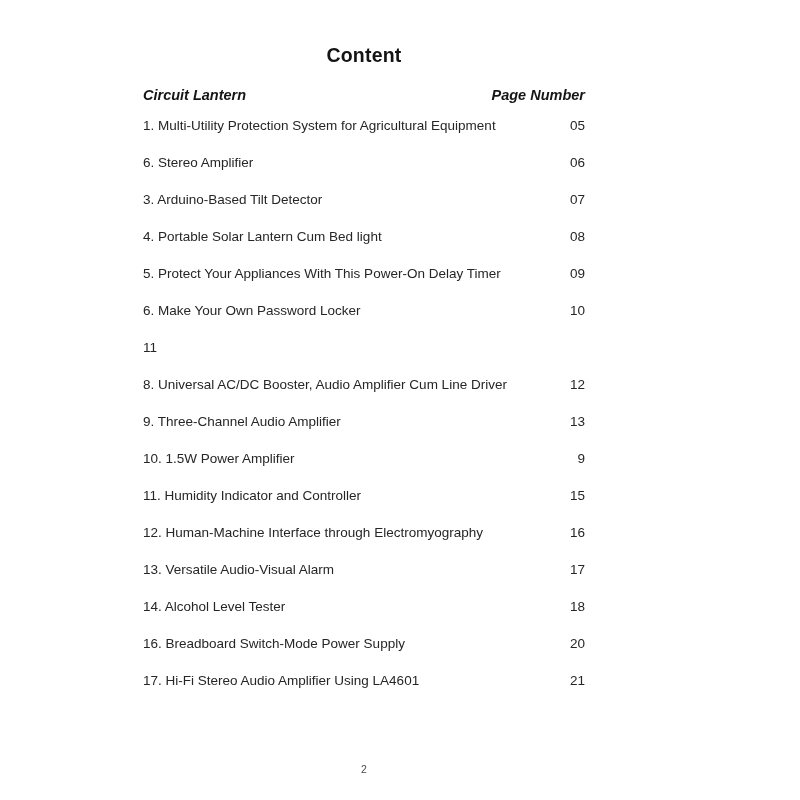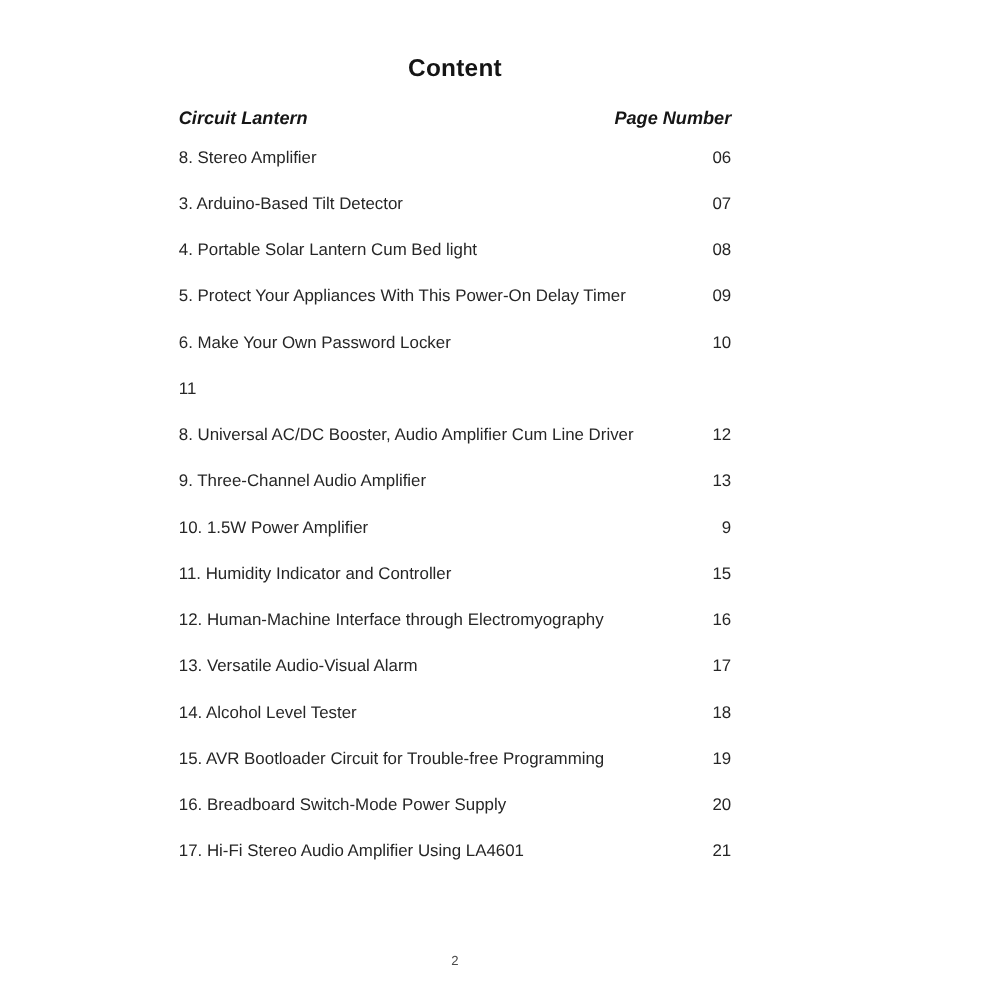--- a/index.html
+++ b/index.html
@@ -76,23 +76,27 @@
 <div class="page">
 
   <h1 class="doc-title">Content</h1>
 
   <div class="col-headers">
     <span class="col-left">Circuit Lantern</span>
     <span class="col-right">Page Number</span>
   </div>
 
   <div class="toc-list">
+    <div class="toc-row">
+      <span class="entry-label">1. Multi-Utility Protection System for Agricultural Equipment</span>
+      <span class="entry-page">05</span>
+    </div>
 
     <div class="toc-row">
-      <span class="entry-label">8. Stereo Amplifier</span>
+      <span class="entry-label">6. Stereo Amplifier</span>
       <span class="entry-page">06</span>
     </div>
 
     <div class="toc-row">
       <span class="entry-label">3. Arduino-Based Tilt Detector</span>
       <span class="entry-page">07</span>
     </div>
 
     <div class="toc-row">
       <span class="entry-label">4. Portable Solar Lantern Cum Bed light</span>
@@ -141,24 +145,20 @@
     <div class="toc-row">
       <span class="entry-label">13. Versatile Audio-Visual Alarm</span>
       <span class="entry-page">17</span>
     </div>
 
     <div class="toc-row">
       <span class="entry-label">14. Alcohol Level Tester</span>
       <span class="entry-page">18</span>
     </div>
 
-    <div class="toc-row">
-      <span class="entry-label">15. AVR Bootloader Circuit for Trouble-free Programming</span>
-      <span class="entry-page">19</span>
-    </div>
 
     <div class="toc-row">
       <span class="entry-label">16. Breadboard Switch-Mode Power Supply</span>
       <span class="entry-page">20</span>
     </div>
 
     <div class="toc-row">
       <span class="entry-label">17. Hi-Fi Stereo Audio Amplifier Using LA4601</span>
       <span class="entry-page">21</span>
     </div>

